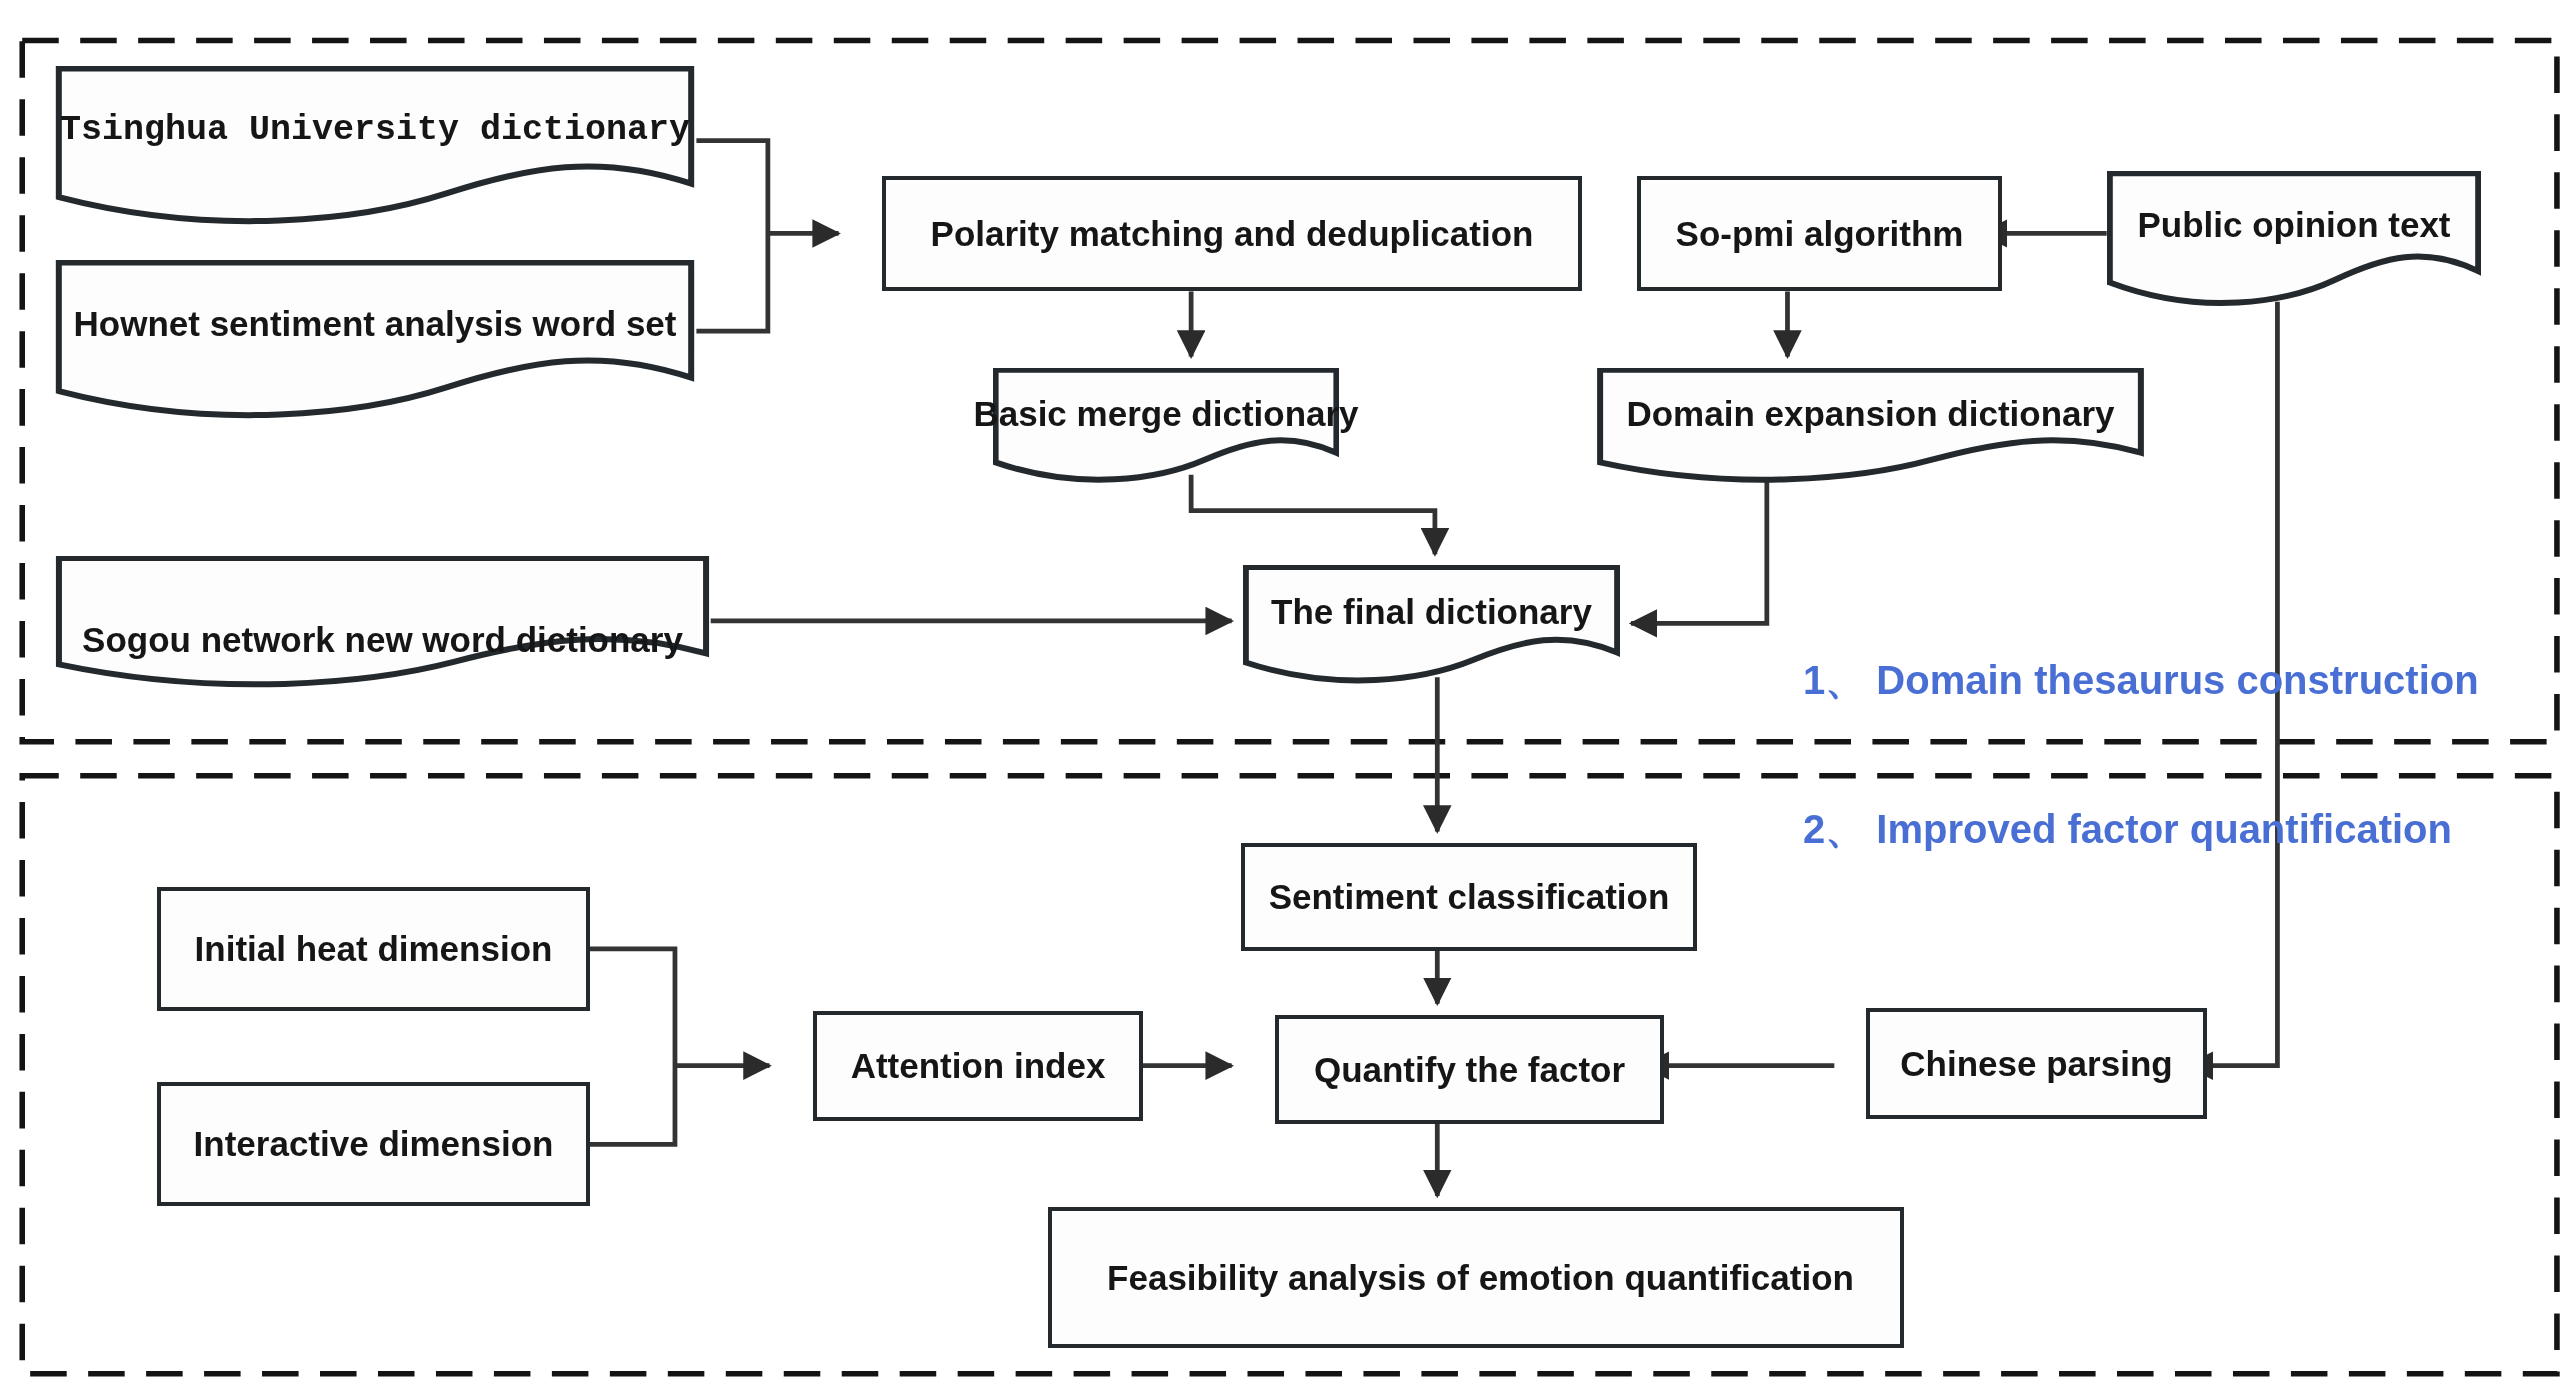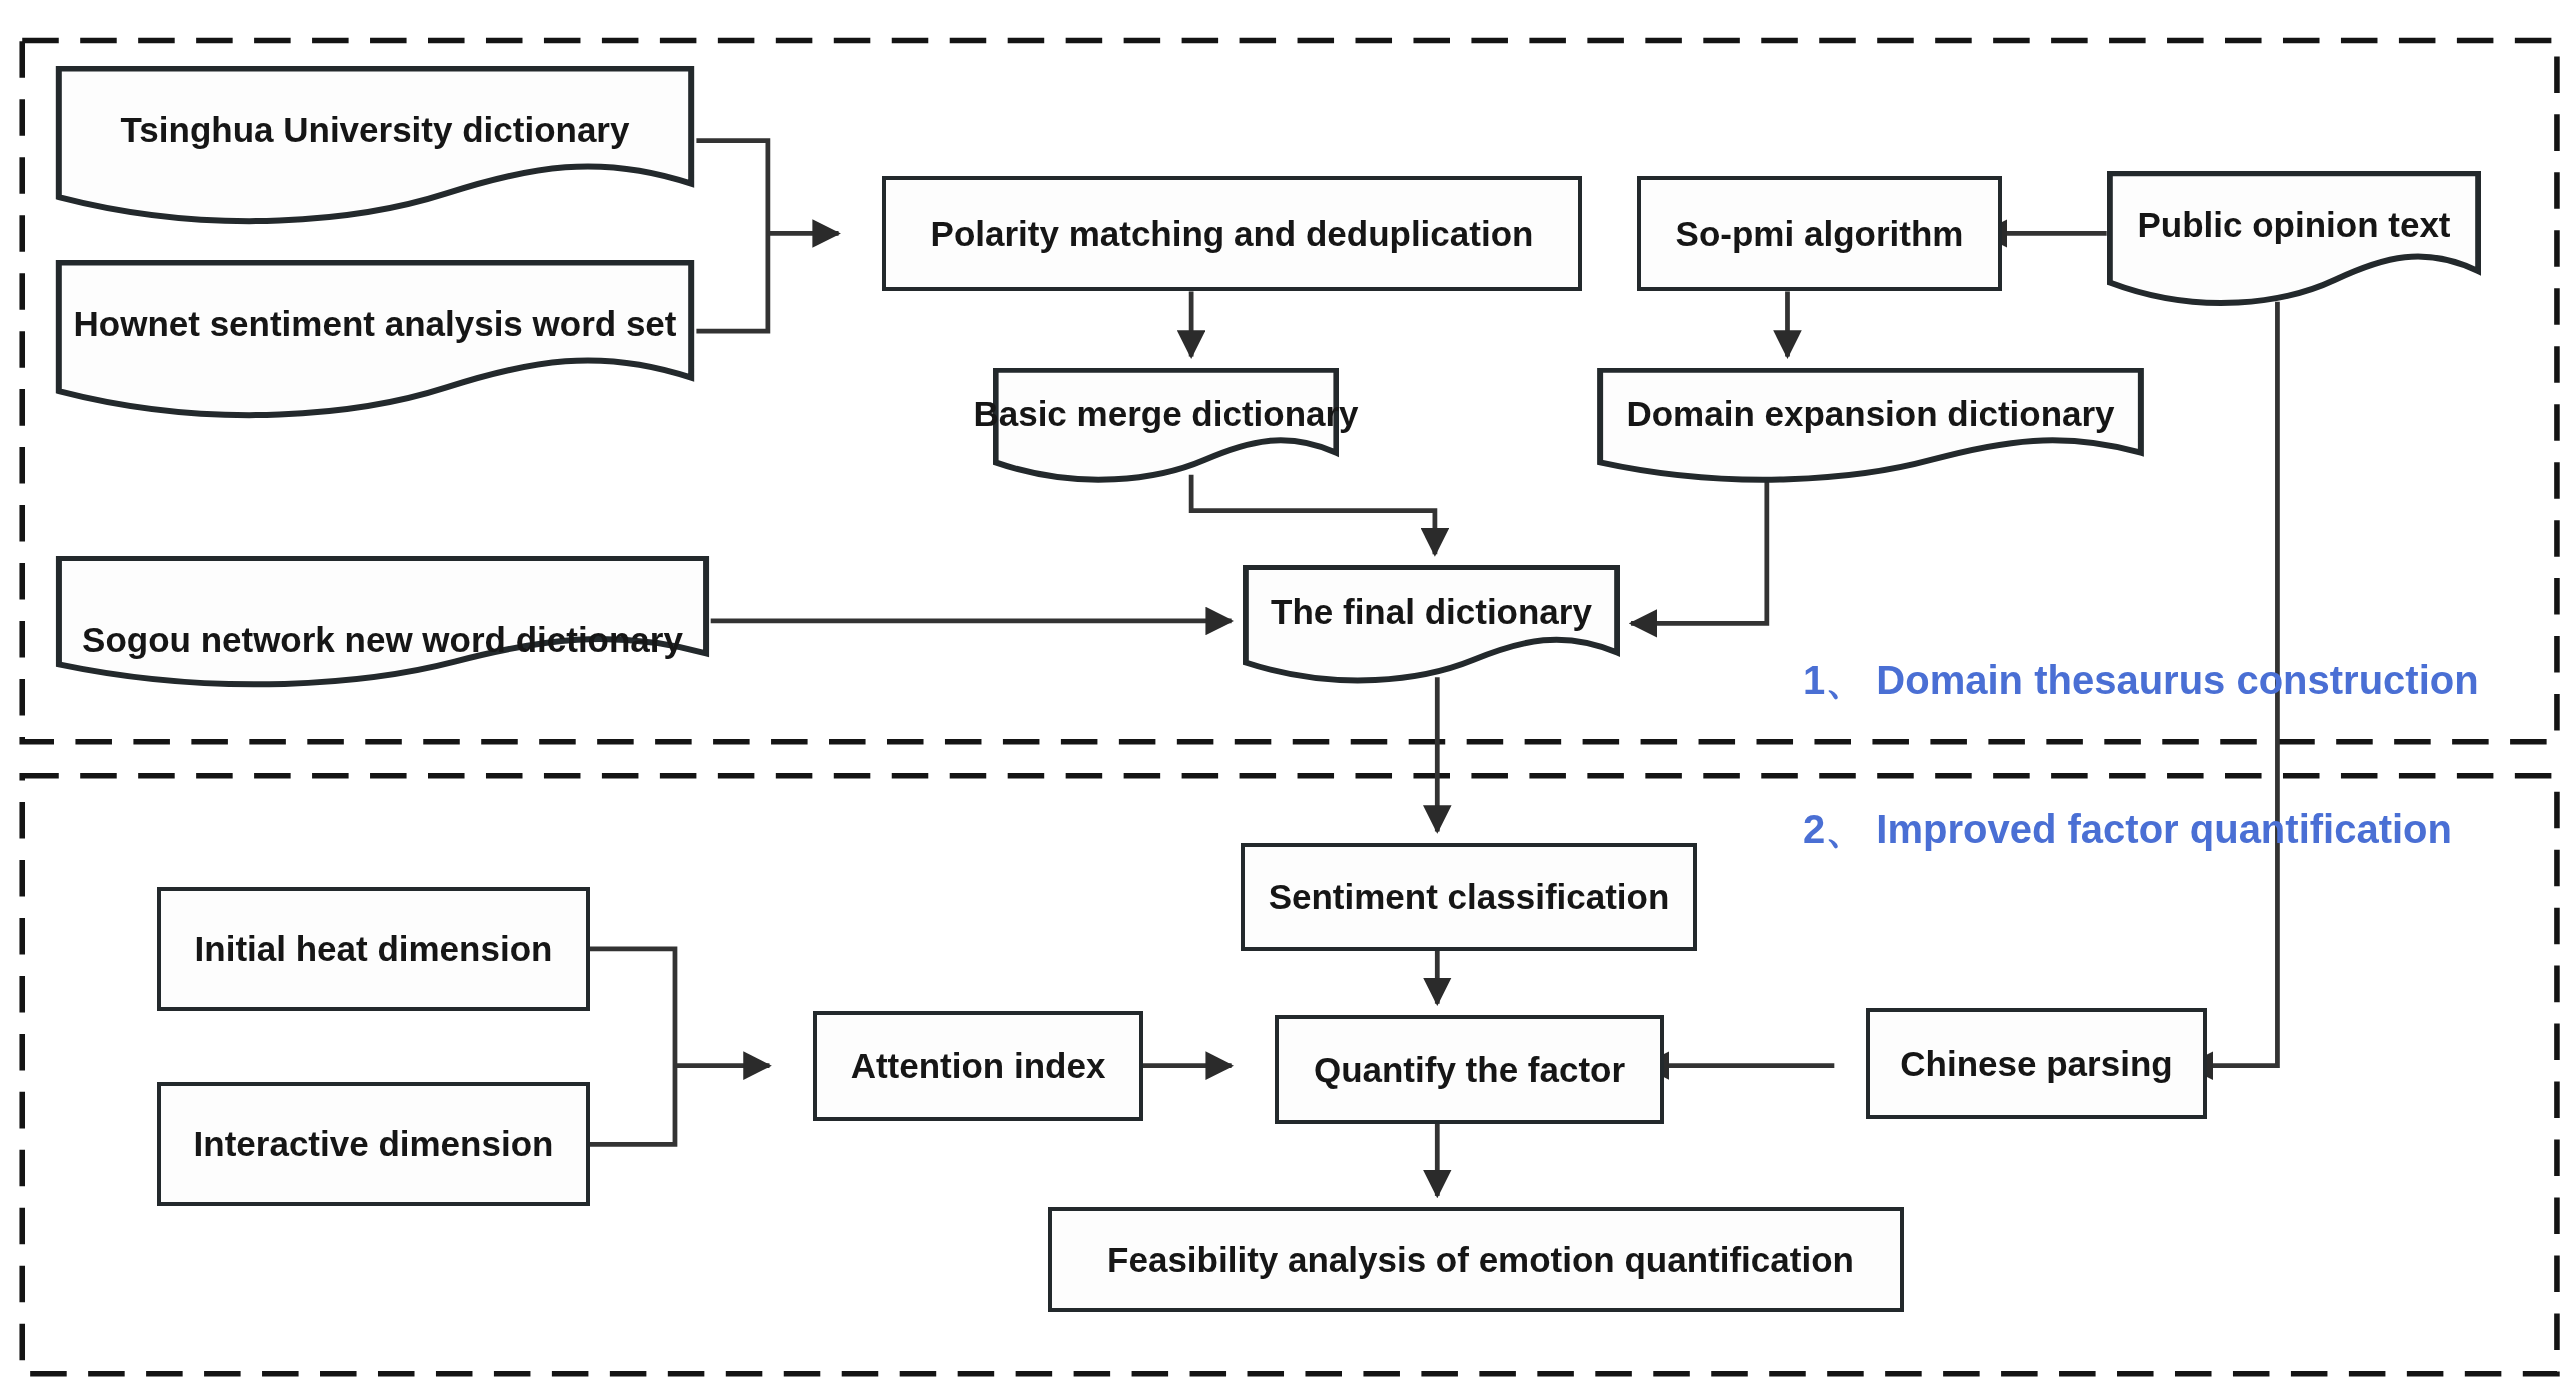--- a/index.html
+++ b/index.html
@@ -61,21 +61,21 @@
     <path class="wire" marker-end="url(#arr)" d="M850,1342 H969"></path>
 
     <path class="wire" marker-end="url(#arr)" d="M1398,1342 H1551"></path>
     <path class="wire" marker-end="url(#arr)" d="M2310,1342 H2069"></path>
   </svg>
 
   <div class="node doc" style="left:54px;top:66px;width:642px;height:168px;">
     <svg viewBox="0 0 200 100" preserveAspectRatio="none">
       <path d="M1.5,1.5 H198.5 V70 C170,52 148,60 122,76 C96,92 50,102 1.5,78 Z"></path>
     </svg>
-    <span class="label" style="padding-bottom:41px;">Tsinghua University dictionary</span>
+    <span class="label" style="padding-bottom:41px;font-family:Liberation Mono, monospace;">Tsinghua University dictionary</span>
   </div>
 
   <div class="node doc" style="left:54px;top:260px;width:642px;height:168px;">
     <svg viewBox="0 0 200 100" preserveAspectRatio="none">
       <path d="M1.5,1.5 H198.5 V70 C170,52 148,60 122,76 C96,92 50,102 1.5,78 Z"></path>
     </svg>
     <span class="label" style="padding-bottom:41px;">Hownet sentiment analysis word set</span>
   </div>
 
   <div class="node rect" style="left:850px;top:176px;width:700px;height:115px;">
@@ -142,18 +142,18 @@
   </div>
 
   <div class="node rect" style="left:1243px;top:1015px;width:389px;height:109px;">
     <span class="label">Quantify the factor</span>
   </div>
 
   <div class="node rect" style="left:1834px;top:1008px;width:341px;height:111px;">
     <span class="label">Chinese parsing</span>
   </div>
 
-  <div class="node rect" style="left:1016px;top:1207px;width:856px;height:105px;padding-left:9px;">
+  <div class="node rect" style="left:1016px;top:1207px;width:856px;height:141px;padding-left:9px;">
     <span class="label">Feasibility analysis of emotion quantification</span>
   </div>
 
 </div>
 
 
 </body></html>

